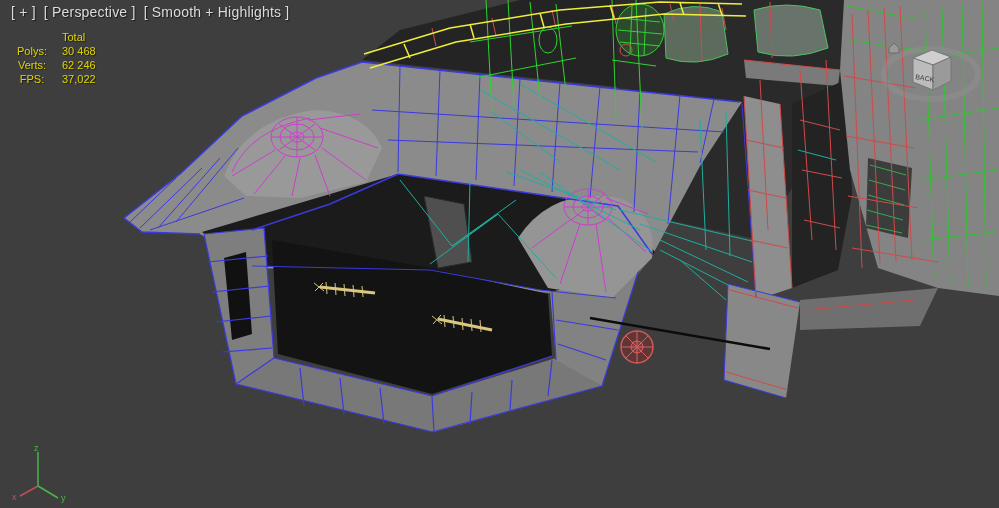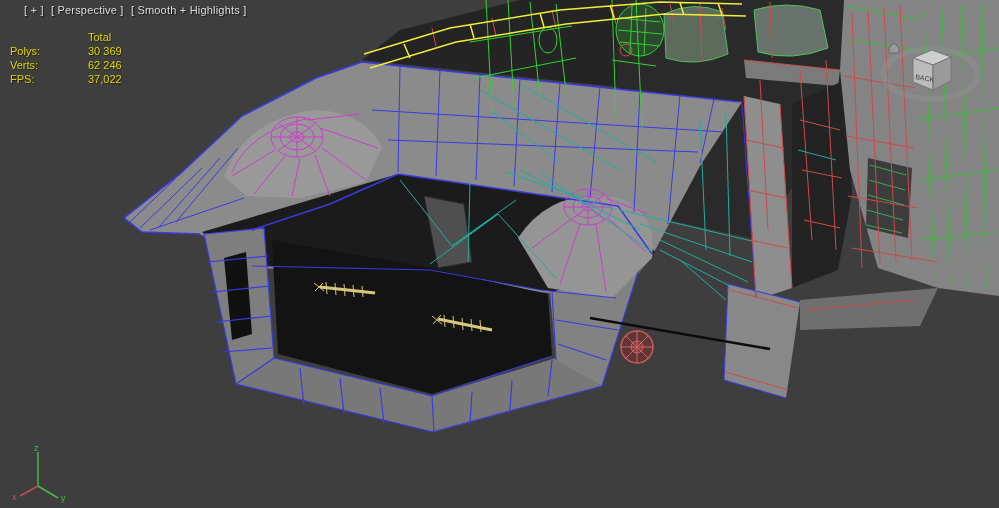--- a/index.html
+++ b/index.html
@@ -6,33 +6,33 @@
   .viewport{
     position:relative;
     width:999px;height:508px;
     background:#3e3e3e;
     overflow:hidden;
     font-family:"Liberation Sans", sans-serif;
     user-select:none;
   }
   .scene-svg{position:absolute;left:0;top:0;}
   .vp-label{
-    position:absolute;left:24px;top:4px;
-    font-size:11px;color:#dcdcdc;letter-spacing:0.2px;
+    position:absolute;left:11px;top:4px;
+    font-size:14px;color:#dcdcdc;letter-spacing:0.2px;
     text-shadow:1px 1px 1px rgba(0,0,0,.6);
     white-space:nowrap;
   }
   .vp-label span{margin-right:4px;cursor:pointer;}
   .stats{
     position:absolute;left:10px;top:30px;
     font-size:11px;color:#e0d400;line-height:14px;
     text-shadow:1px 1px 1px rgba(0,0,0,.55);
   }
-  .stats .row{display:flex;gap:26px;}
-  .stats .lbl{width:44px;text-align:left;}
+  .stats .row{display:flex;}
+  .stats .lbl{width:44px;text-align:center;}
   .stats .val{padding-left:8px;}
   .stats .fps-row{}
   .axis-gizmo{position:absolute;left:10px;bottom:4px;}
   .viewcube{position:absolute;right:6px;top:22px;}
   svg text{font-family:"Liberation Sans", sans-serif;}
 </style>
 </head>
 <body>
 
 <div class="viewport">
@@ -144,21 +144,21 @@
     <span>[ Smooth + Highlights ]</span>
   </div>
 
   <div class="stats">
     <div class="row">
       <span class="lbl"></span>
       <span class="val">Total</span>
     </div>
     <div class="row">
       <span class="lbl">Polys:</span>
-      <span class="val">30 369</span>
+      <span class="val">30 468</span>
     </div>
     <div class="row">
       <span class="lbl">Verts:</span>
       <span class="val">62 246</span>
     </div>
     <div class="row fps-row">
       <span class="lbl">FPS:</span>
       <span class="val">37,022</span>
     </div>
   </div>

